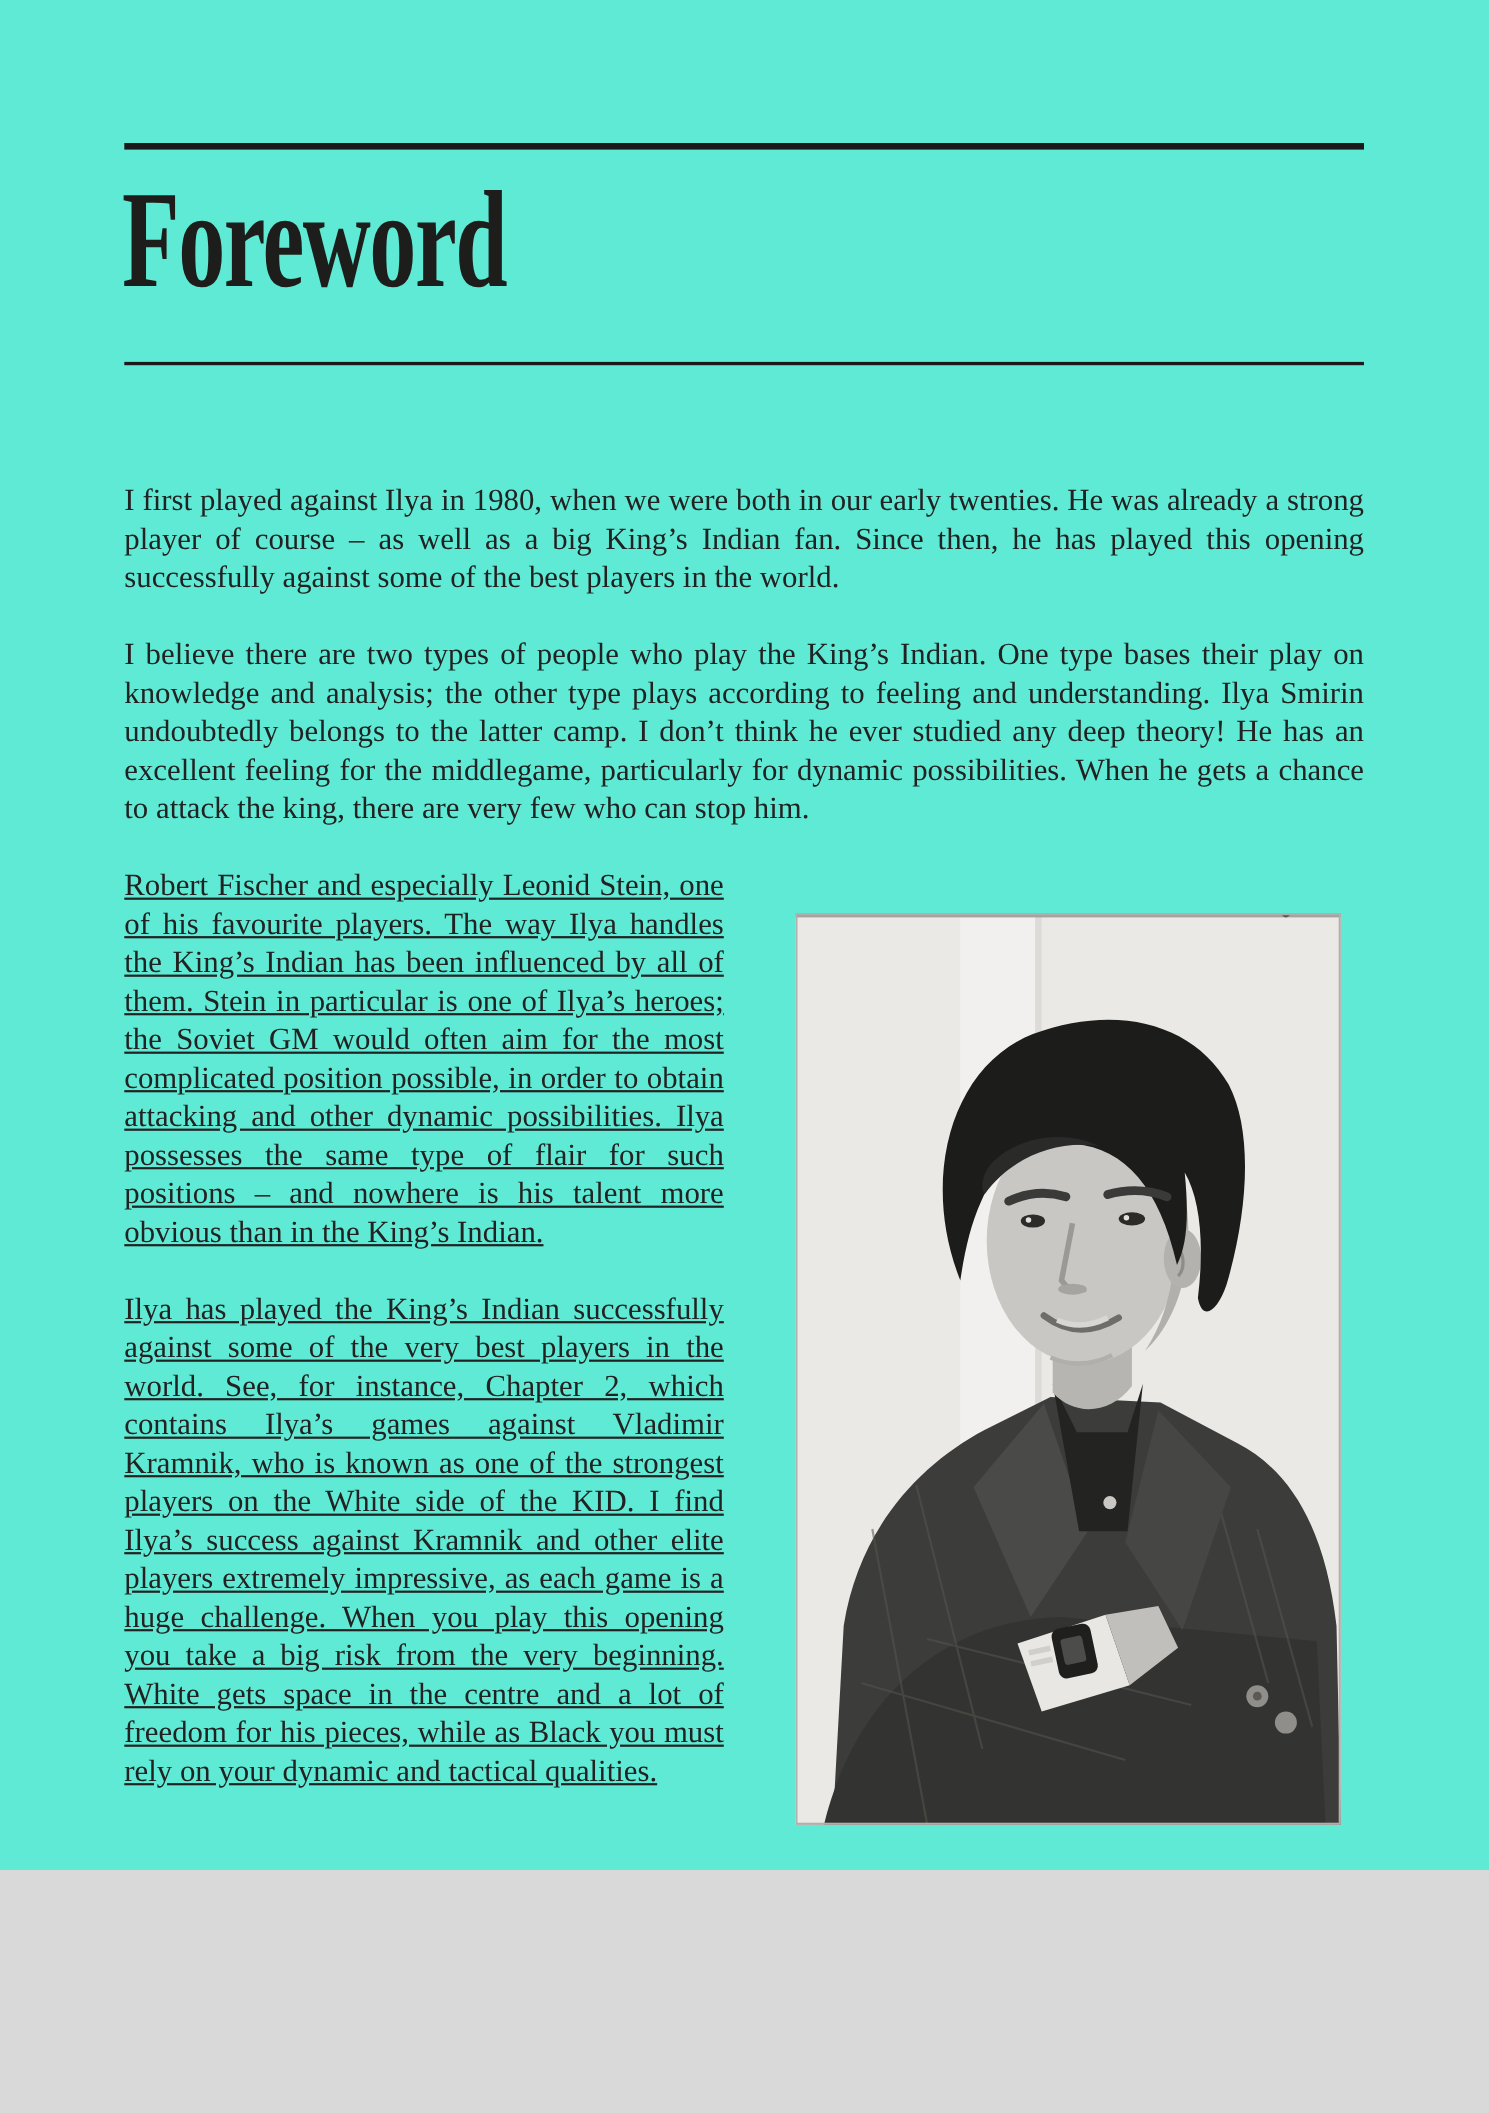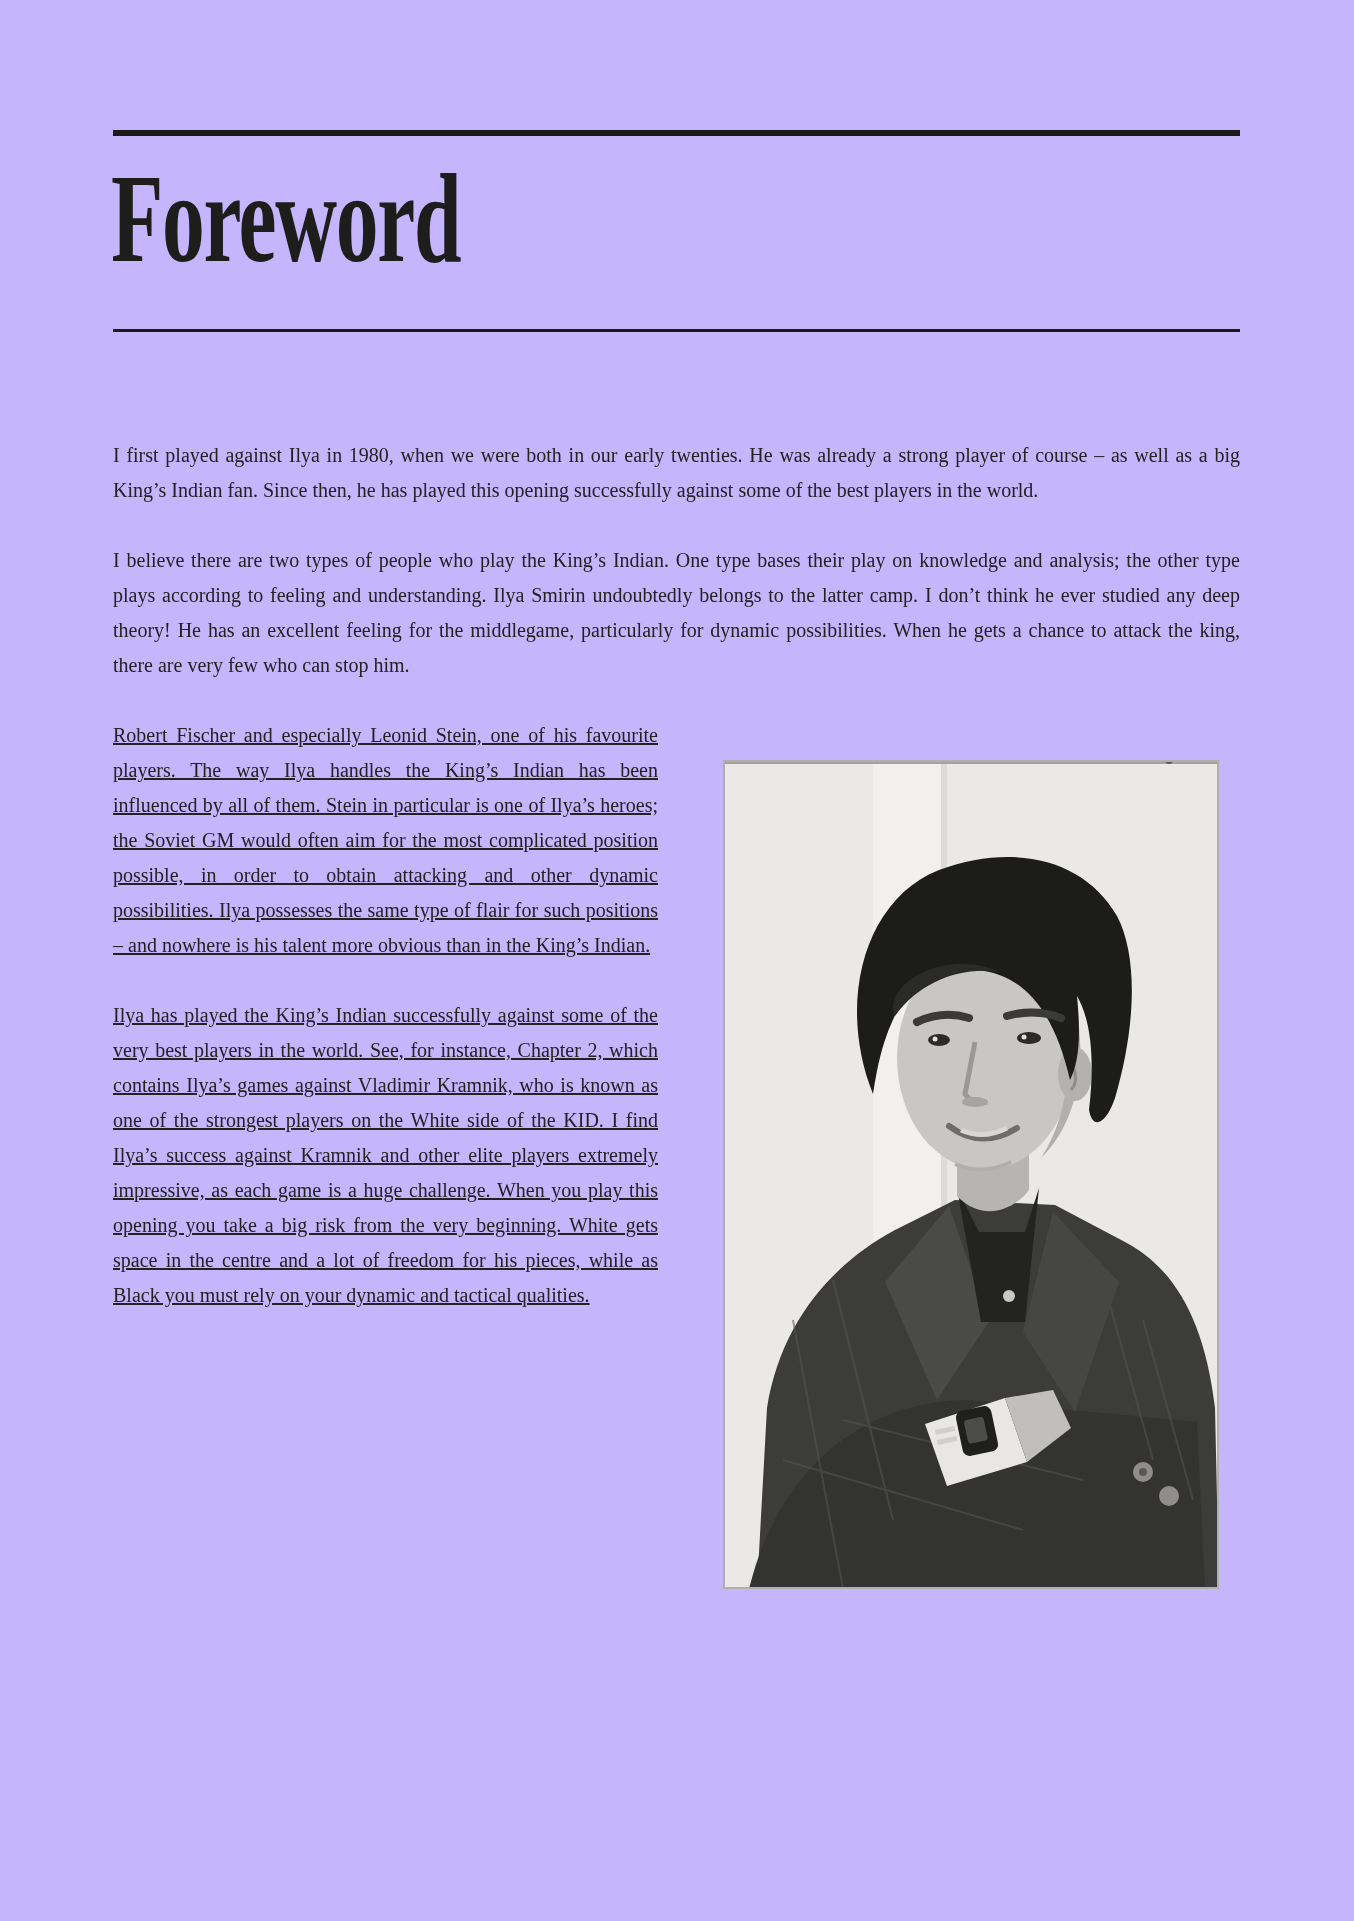--- a/index.html
+++ b/index.html
@@ -1,40 +1,40 @@
 <!DOCTYPE html>
 <html><head>
 <meta charset="utf-8">
 <style>
   html,body{margin:0;padding:0;background:#d9d9d9;}
   .page{
     position:relative;
-    width:1354px;height:1921px;
+    width:1354px;height:1700px;
     margin:0 auto;
-    background:#c4b5fd;
+    background:#5eead4;
     font-family:"Liberation Serif", serif;
     color:#222;
     overflow:hidden;
   }
   .rule{position:absolute;left:113px;width:1127px;background:#1a1a1a;}
   .rule-top{top:130px;height:6px;}
   .rule-mid{top:329px;height:3px;}
   .title{
     position:absolute;left:111px;top:156px;
     margin:0;
     font-size:126px;line-height:126px;font-weight:bold;
     letter-spacing:-2px;
     color:#1d1d1b;
     transform:scaleX(0.68);
     transform-origin:left top;
     white-space:nowrap;
   }
   .body{
     position:absolute;left:113px;top:438px;width:1127px;
-    font-size:20px;line-height:35px;
+    font-size:28px;line-height:35px;
     text-align:justify;
     hyphens:none;-webkit-hyphens:none;
   }
   .body p{margin:0 0 35px 0;}
   .body p.no-gap{margin-bottom:0;}
   .wrap-section{position:relative;text-decoration:underline;}
   .photo-float{
     float:right;
     width:582px;height:871px;
     pointer-events:none;

